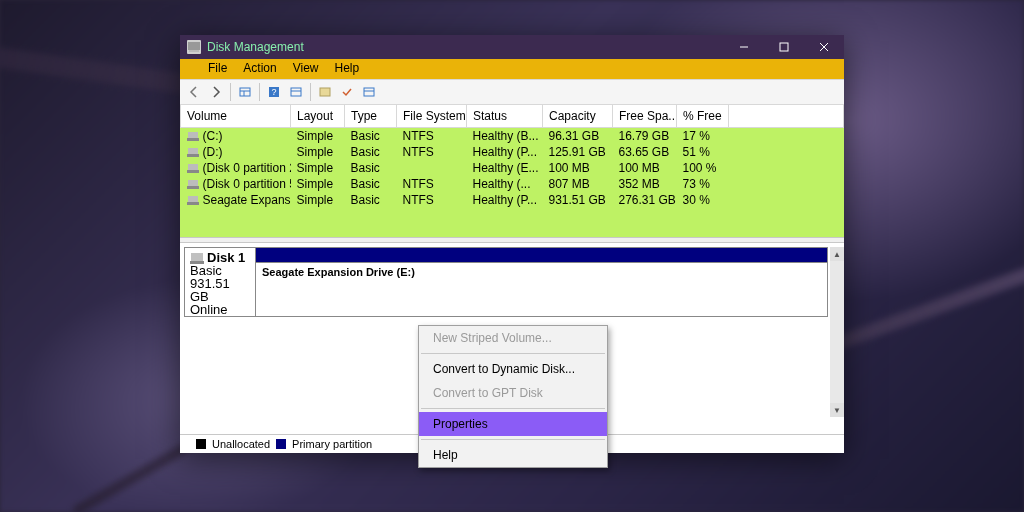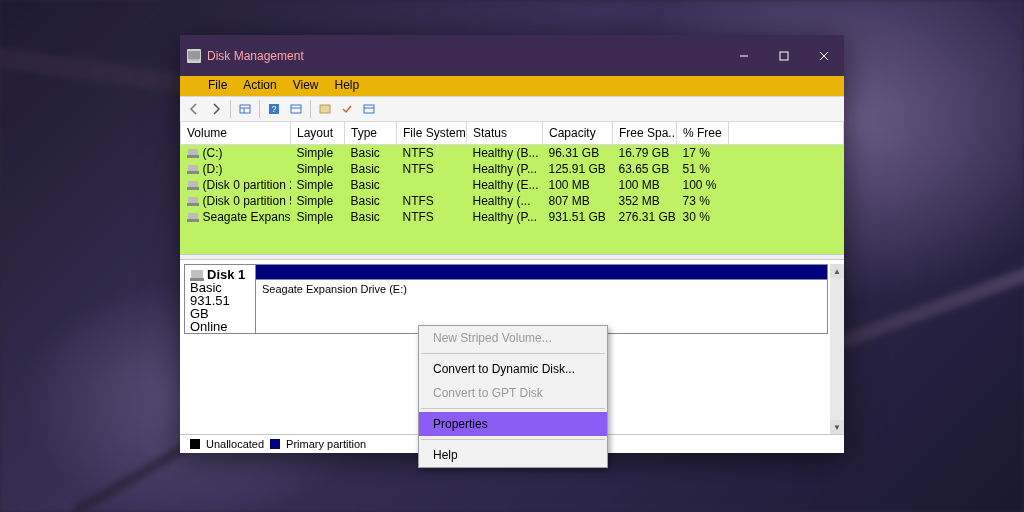--- a/index.html
+++ b/index.html
@@ -8,21 +8,21 @@
     radial-gradient(ellipse 400px 300px at 850px 120px, #6a5a85 0%, transparent 60%),
     radial-gradient(ellipse 300px 200px at 200px 400px, #5a5078 0%, transparent 60%),
     linear-gradient(135deg,#1e1a2e 0%,#3a3258 40%,#2c2648 70%,#1a1830 100%);
     filter:blur(2px)}
   .branch{position:absolute;background:linear-gradient(90deg,#2a2238,#4a3e5e);border-radius:10px;filter:blur(3px)}
   .branch.b1{width:700px;height:20px;top:90px;left:-50px;transform:rotate(8deg)}
   .branch.b2{width:500px;height:14px;top:350px;left:550px;transform:rotate(-20deg)}
   .branch.b3{width:350px;height:10px;top:420px;left:50px;transform:rotate(-30deg)}
 
   .window{position:absolute;left:180px;top:35px;width:664px;height:418px;background:#fff;box-shadow:0 6px 30px rgba(0,0,0,.55);display:flex;flex-direction:column}
-  .titlebar{height:41px;background:#3c2a50;display:flex;align-items:center;color:#fca5a5;font-size:12px}
+  .titlebar{height:24px;background:#3c2a50;display:flex;align-items:center;color:#86efac;font-size:12px}
   .titlebar .ticon{width:14px;height:14px;margin:0 6px 0 7px;background:
     linear-gradient(#bbb,#bbb) 2px 10px/10px 2px no-repeat,
     linear-gradient(#999,#999) 1px 2px/12px 8px no-repeat,
     #d0d0d0;border-radius:1px}
   .titlebar .title{flex:1}
   .winbtn{width:40px;height:24px;display:flex;align-items:center;justify-content:center;color:#fff}
   .winbtn svg{width:10px;height:10px}
   .menubar{height:20px;background:#eab308;border-bottom:1px solid #d8d8d8;display:flex;padding-left:20px}
   .menubar span{padding:2px 8px}
   .toolbar{height:24px;background:#f5f5f5;border-bottom:1px solid #d8d8d8;display:flex;align-items:center;gap:2px;padding:0 4px}
@@ -38,26 +38,26 @@
   .vicon{display:inline-block;width:12px;height:10px;background:linear-gradient(#888,#888) 0 7px/12px 3px no-repeat,linear-gradient(#bcbcbc,#bcbcbc) 1px 1px/10px 6px no-repeat;margin-right:4px;vertical-align:-1px}
 
   .splitter{height:4px;background:#f0f0f0;border-top:1px solid #c8c8c8;border-bottom:1px solid #c8c8c8}
 
   .lower{flex:1;position:relative;background:#fff;padding:4px 16px 4px 4px;overflow:hidden}
   .disk-row{display:flex;border:1px solid #888;height:68px}
   .disk-info{width:60px;border-right:1px solid #888;padding:3px 5px;font-size:13px;line-height:13px}
   .disk-info .dicon{width:14px;height:12px;display:inline-block;background:linear-gradient(#888,#888) 0 9px/14px 3px no-repeat,linear-gradient(#c0c0c0,#c0c0c0) 1px 1px/12px 8px no-repeat;margin-right:3px;vertical-align:-2px}
   .disk-col{flex:1;display:flex;flex-direction:column}
   .disk-header{height:14px;background:#00007f}
-  .vol{flex:1;border-top:1px solid #888;padding:3px 6px;font-size:11px;font-weight:400}
+  .vol{flex:1;border-top:1px solid #888;padding:3px 6px;font-size:11px;font-weight:700}
   .scrl{position:absolute;right:0;top:4px;width:14px;height:170px;background:#e8e8e8}
   .scrl .arr{position:absolute;width:14px;height:14px;background:#e0e0e0;display:flex;align-items:center;justify-content:center;font-size:8px;color:#555}
   .scrl .arr.up{top:0}.scrl .arr.dn{bottom:0}
 
-  .legend{height:18px;border-top:1px solid #c8c8c8;display:flex;align-items:center;gap:6px;padding-left:10px;font-size:11px}
+  .legend{height:18px;border-top:1px solid #c8c8c8;display:flex;align-items:center;gap:6px;padding-left:16px;font-size:11px}
   .sw{width:10px;height:10px;display:inline-block}
   .sw.black{background:#000}.sw.navy{background:#00007f}
 
   .ctx{position:absolute;left:238px;top:290px;width:188px;background:#f2f2f2;border:1px solid #a0a0a0;box-shadow:2px 3px 6px rgba(0,0,0,.35);font-size:12px;z-index:10}
   .ctx .mi{padding:5px 14px;color:#000}
   .ctx .mi.dis{color:#9a9a9a}
   .ctx .mi.hl{background:#8b5cf6}
   .ctx .msep{height:1px;background:#c8c8c8;margin:3px 2px}
 </style>
 </head>

